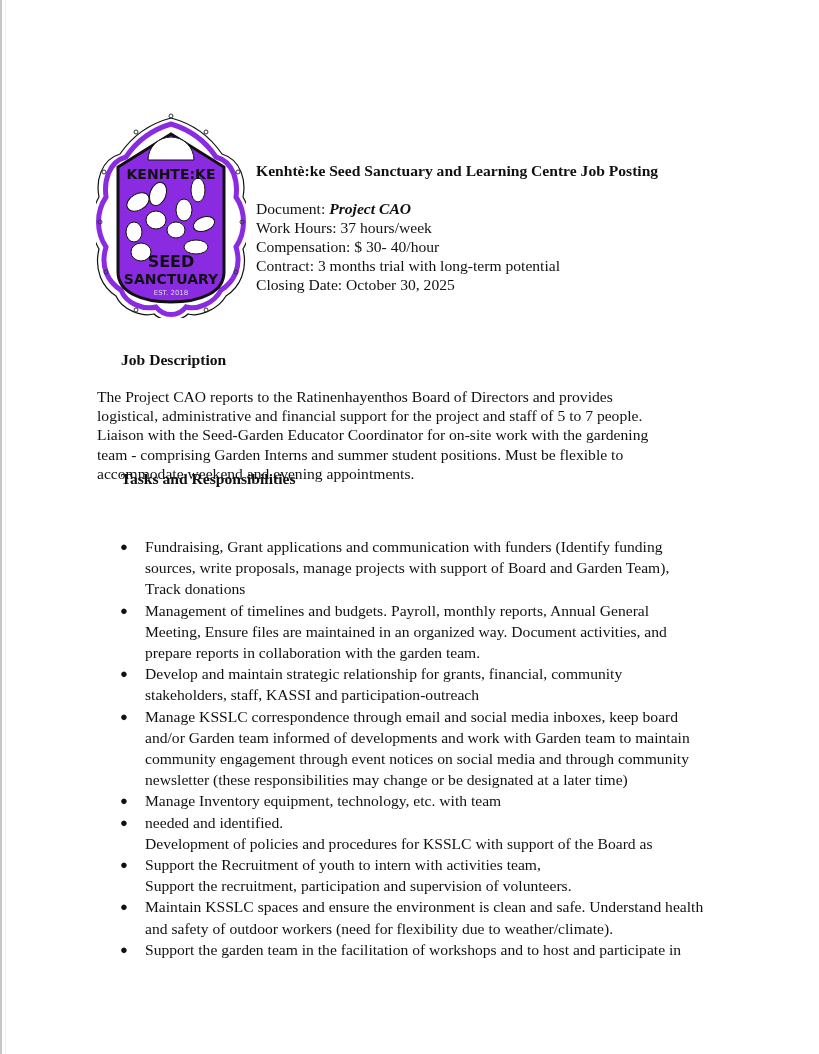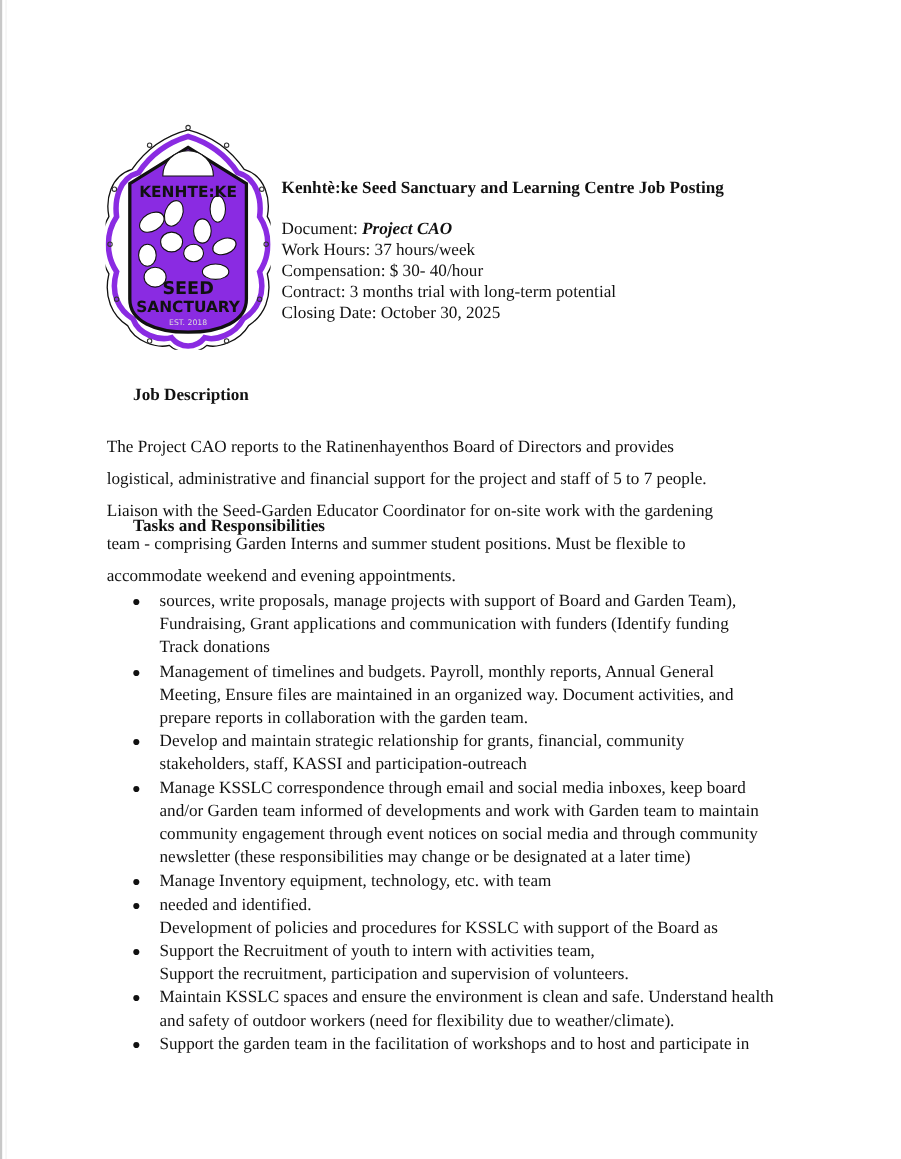--- a/index.html
+++ b/index.html
@@ -9,21 +9,21 @@
   }
   .edge-left { position: absolute; left: 0; top: 0; width: 2px; height: 1054px; background: #c8c8c8; }
   .edge-left2 { position: absolute; left: 5px; top: 0; width: 1px; height: 1054px; background: #f0f0f0; }
   .logo { position: absolute; left: 96px; top: 112px; width: 150px; height: 206px; }
   .header { position: absolute; left: 256px; top: 129px; font-size: 15.6px; line-height: 19px; }
   .header .title { font-weight: bold; margin-bottom: 19px; margin-top: 32px; }
   .header .row { white-space: nowrap; }
   .header .pos-val { font-weight: bold; font-style: italic; }
   .section-title { position: absolute; left: 97px; font-weight: bold; font-size: 15.6px; margin-left: 24px; }
   .desc { position: absolute; left: 97px; top: 387px; width: 640px; font-size: 15.6px; line-height: 19.2px; }
-  .desc div { white-space: nowrap; margin-top: 10px; }
+  .desc div { white-space: nowrap; }
   ul.tasks { position: absolute; left: 97px; top: 536px; width: 700px; margin: 0; padding: 0; list-style: none; font-size: 15.6px; line-height: 21.2px; }
   ul.tasks li { position: relative; padding-left: 48px; }
   ul.tasks li .bullet { position: absolute; left: 23px; top: 0; font-size: 13px; }
   ul.tasks li .line { display: block; white-space: nowrap; }
 </style>
 </head>
 <body>
 
 <div class="edge-left"></div>
 <div class="edge-left2"></div>
@@ -83,22 +83,22 @@
   <div>logistical, administrative and financial support for the project and staff of 5 to 7 people.</div>
   <div>Liaison with the Seed-Garden Educator Coordinator for on-site work with the gardening</div>
   <div>team - comprising Garden Interns and summer student positions. Must be flexible to</div>
   <div>accommodate weekend and evening appointments.</div>
 </div>
 
 <div class="section-title" style="top:470px;">Tasks and Responsibilities</div>
 <ul class="tasks" id="tasks-list">
     <li>
       <span class="bullet">●</span>
+      <span class="line">Fundraising, Grant applications and communication with funders (Identify funding</span>
       <span class="line">sources, write proposals, manage projects with support of  Board and Garden Team),</span>
-      <span class="line">Fundraising, Grant applications and communication with funders (Identify funding</span>
       <span class="line">Track donations</span>
     </li>
     <li>
       <span class="bullet">●</span>
       <span class="line">Management of timelines and budgets. Payroll, monthly reports, Annual General</span>
       <span class="line">Meeting, Ensure files are maintained in an organized way. Document activities, and</span>
       <span class="line">prepare reports in collaboration with the garden team.</span>
     </li>
     <li>
       <span class="bullet">●</span>

